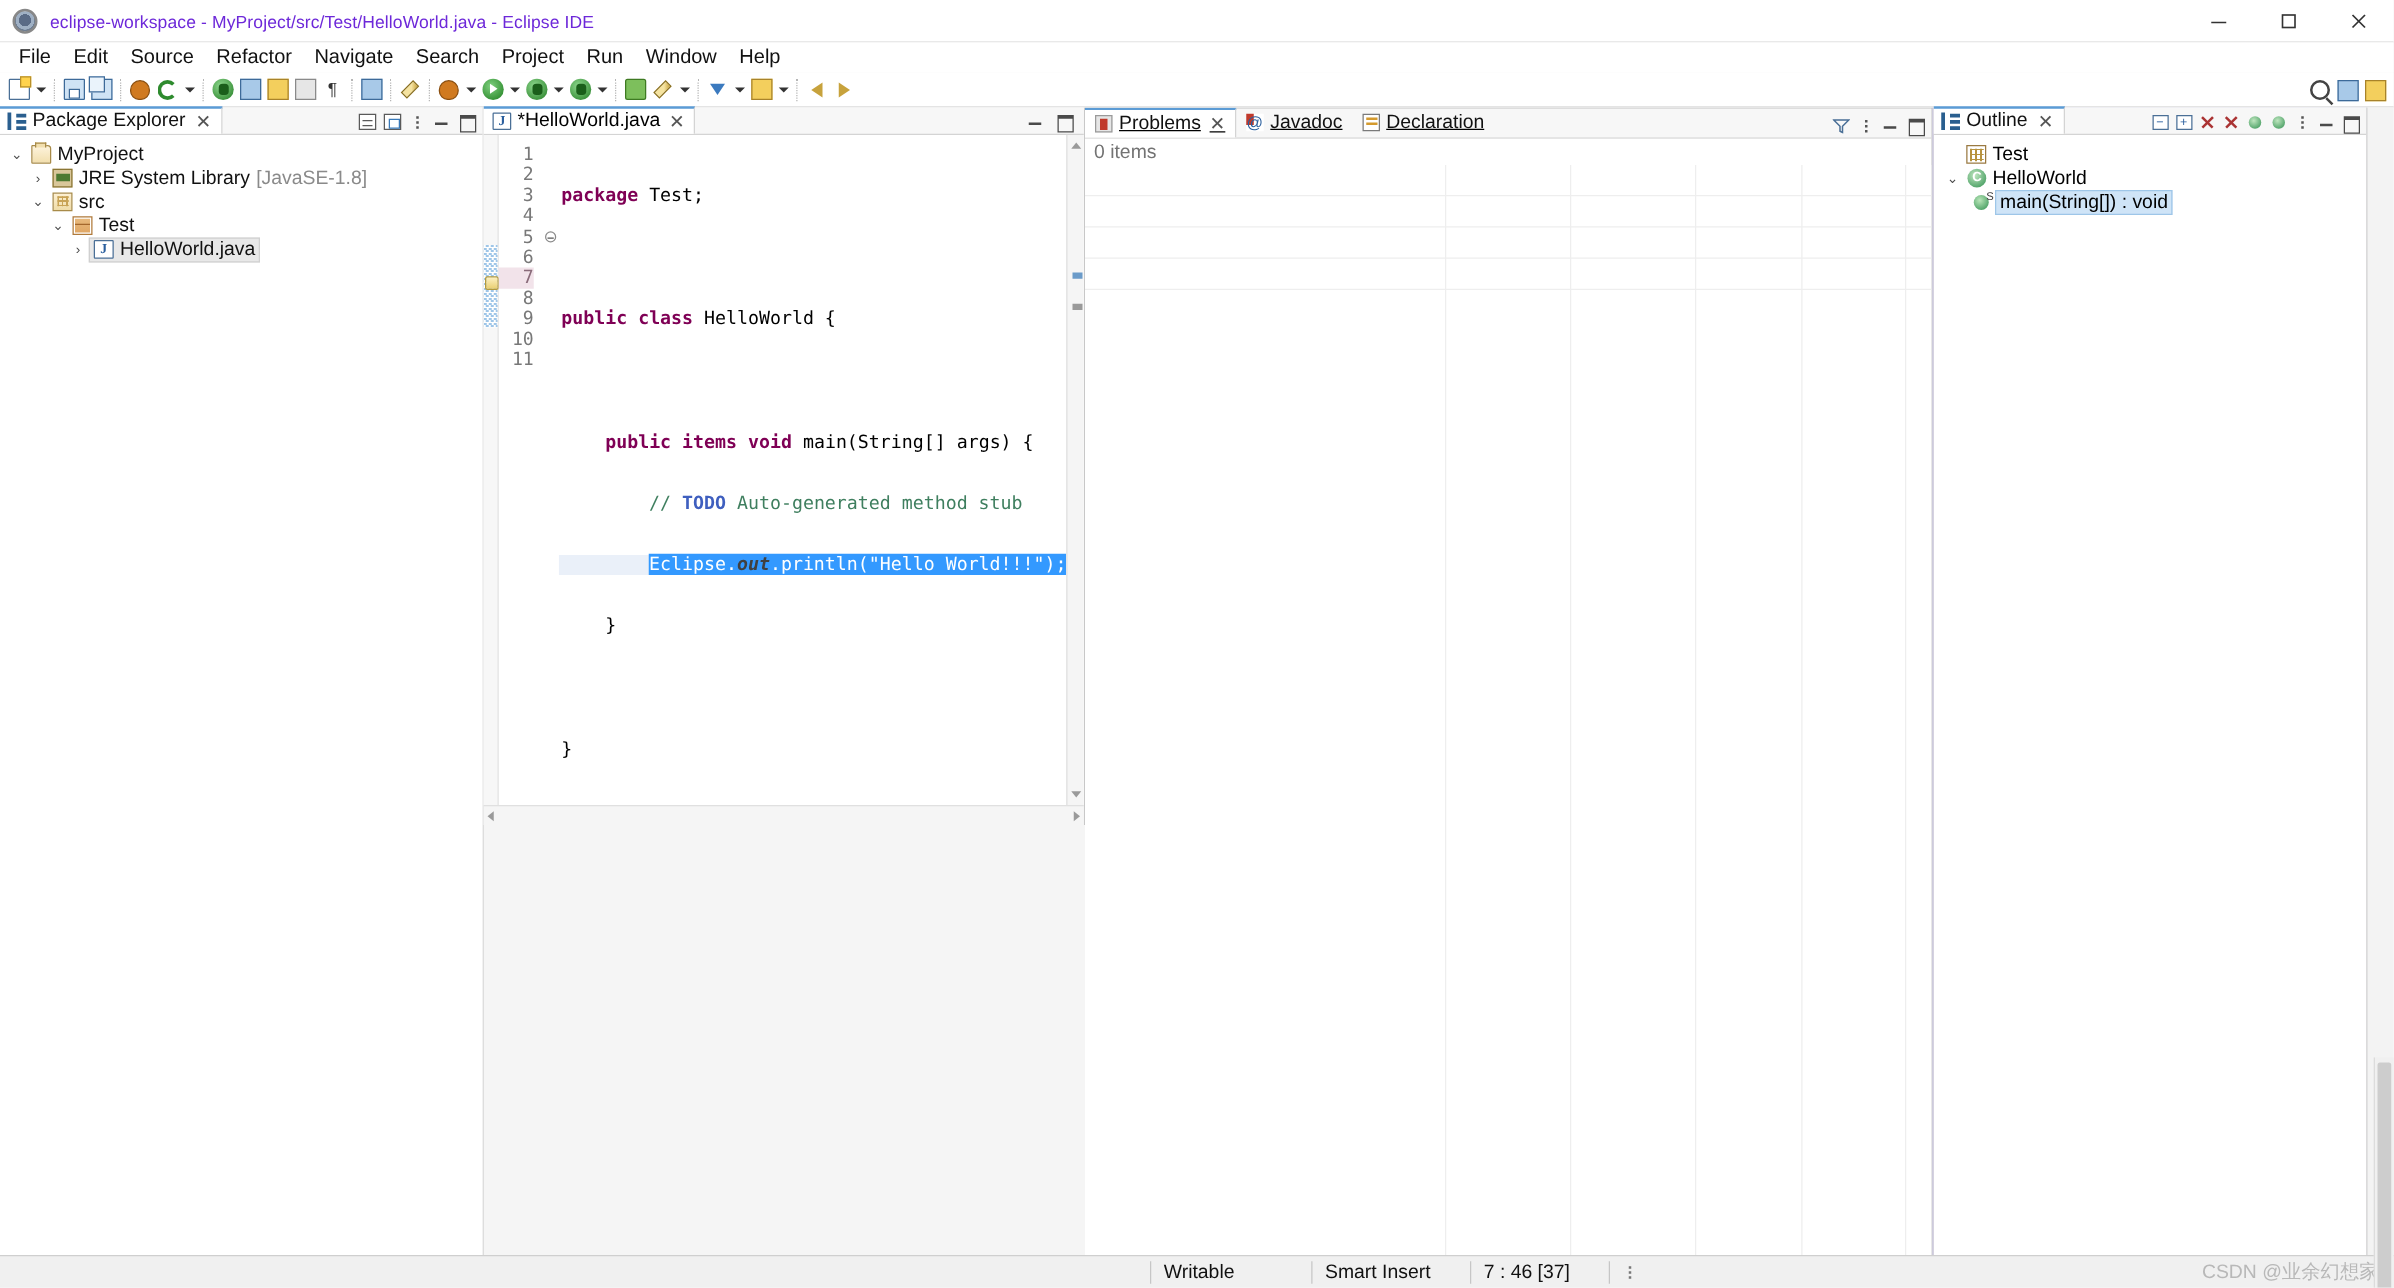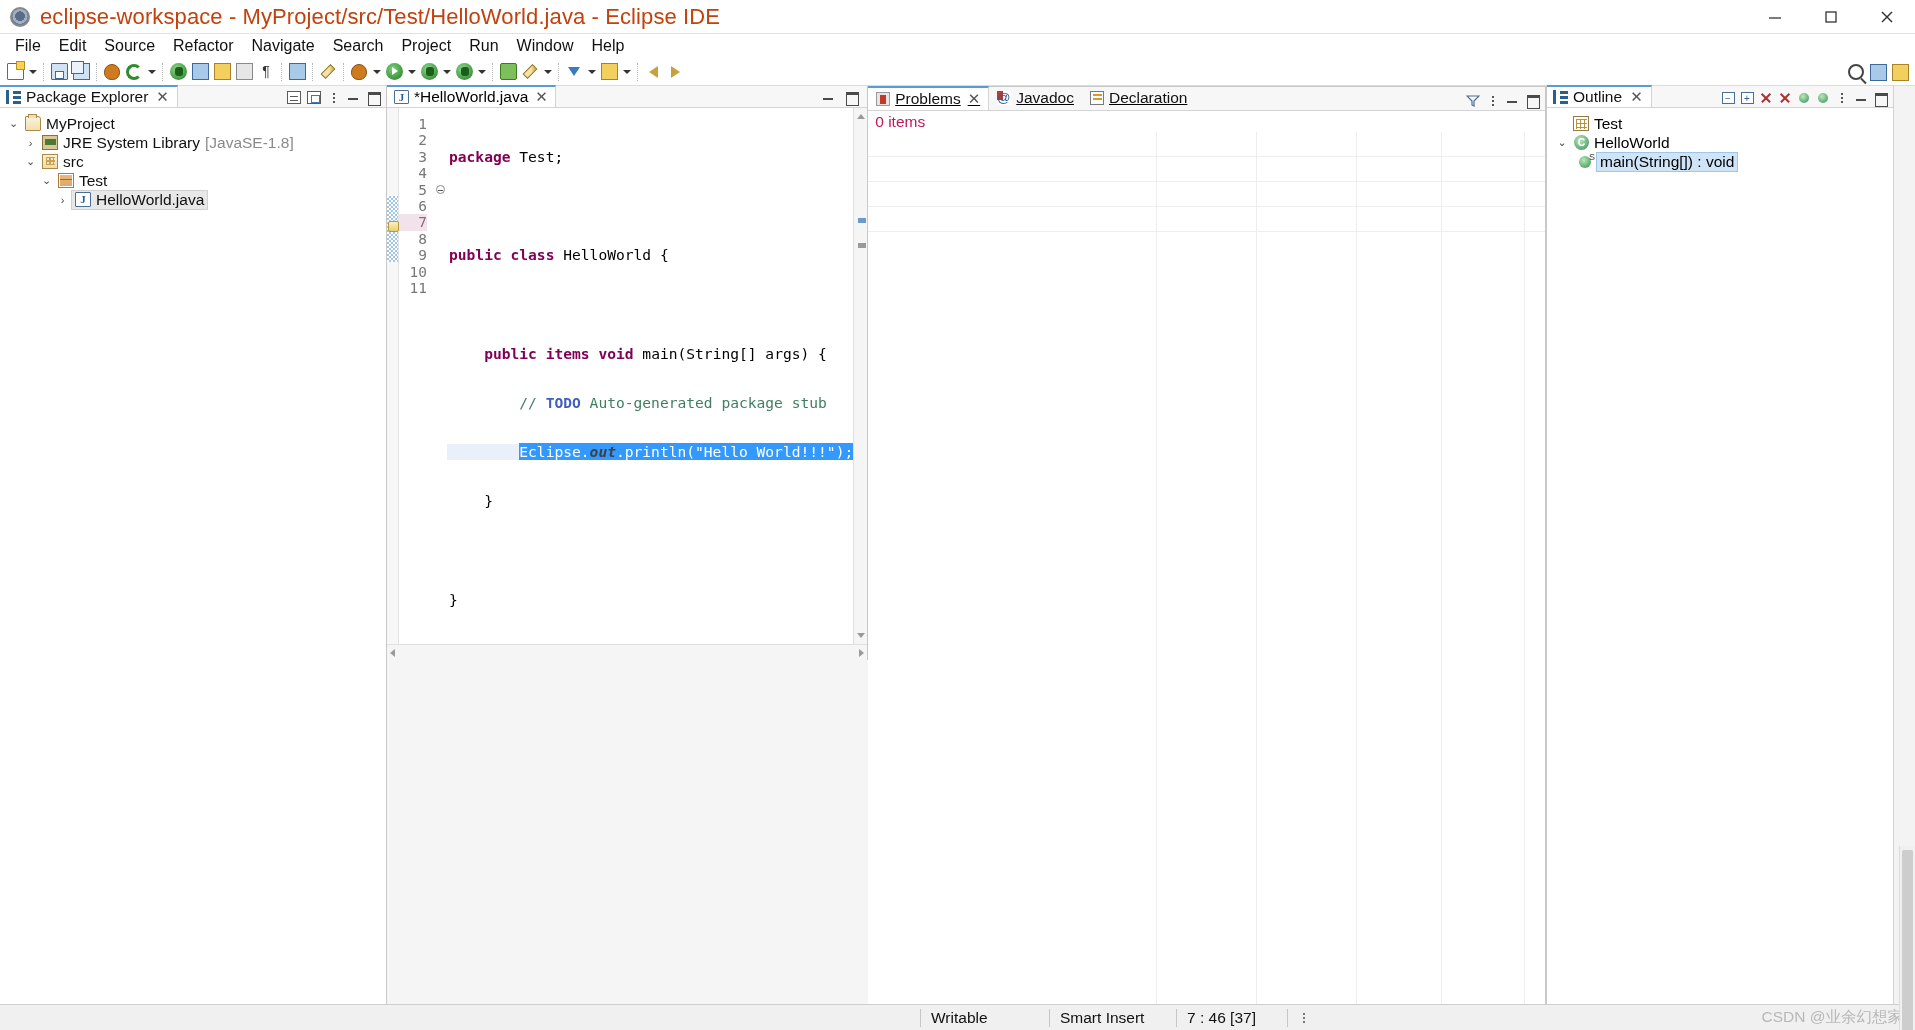--- a/index.html
+++ b/index.html
@@ -17,21 +17,21 @@
   .titlebar {
     height:34px; background:#ffffff; display:flex; align-items:center;
     border-bottom:1px solid #e2e2e2; flex:none;
   }
   .tb-icon { width:22px; height:22px; margin-left:9px; margin-right:9px; position:relative; flex:none; }
   .tb-icon .ring {
     position:absolute; inset:1px; border-radius:50%;
     background:radial-gradient(circle at 50% 45%, #5a6b86 0 40%, #9fb0c4 42% 62%, #6d7d92 64% 100%);
     border:2px solid #888;
   }
-  .tb-title { font-size:22px; color:#c2410c; letter-spacing:0.1px; }
+  .tb-title { font-size:14px; color:#6d28d9; letter-spacing:0.1px; }
   .tb-spacer { flex:1; }
   .winbtn { width:56px; height:33px; display:flex; align-items:center; justify-content:center; color:#333; font-size:16px; }
   .winbtn svg { display:block; }
 
   
   .menubar { height:24px; background:#ffffff; display:flex; align-items:center; padding-left:6px; flex:none; }
   .menu-item { padding:2px 9px; font-size:16px; color:#111; line-height:20px; }
 
   
   .toolbar {
@@ -173,21 +173,21 @@
   .problems { flex:1; display:flex; flex-direction:column; background:#fff; border-top:1px solid #c8c8c8; border-right:1px solid #c8c8c8; min-height:0; }
   .ptabbar { height:24px; background:#f7f7f7; display:flex; align-items:flex-end; border-bottom:1px solid #d4d4d4;text-decoration:underline; }
   .ptab { height:24px; display:flex; align-items:center; gap:5px; padding:0 8px; font-size:15.5px; color:#111; }
   .ptab.active { background:#fff; border-top:2px solid #5b9bd5; border-right:1px solid #d4d4d4; }
   .ptab .closex { color:#555; font-size:15px; margin-left:2px; }
   .ic-prob { width:14px; height:14px; background:#e6e6e6; border:1.2px solid #9a9a9a; position:relative; }
   .ic-prob:after { content:""; position:absolute; left:3px; top:2px; width:6px; height:9px; background:#c0392b; }
   .ic-jdoc:after { content:"@"; position:absolute; inset:0; font-size:13px; color:#2a5f9e; text-align:center; line-height:14px; }
   .ic-decl { width:14px; height:14px; background:#fff; border:1.2px solid #7a7a7a; position:relative; }
   .ic-decl:after { content:""; position:absolute; left:2px; top:2px; width:9px; height:2px; background:#d49a2e; box-shadow:0 4px 0 #d49a2e; }
-  .pitems { height:21px; display:flex; align-items:center; padding-left:7px; font-size:15.5px; color:#be185d; background:#fff; }
+  .pitems { height:21px; display:flex; align-items:center; padding-left:7px; font-size:15.5px; color:#737373; background:#fff; }
   .ptable { flex:1; display:flex; flex-direction:column; min-height:0; background:#fff; }
   .phead { height:25px; display:flex; background:#fff; border-bottom:1px solid #c9c9c9; }
   .phead .pcol { border-right:1px solid #d0d0d0; display:flex; align-items:center; padding-left:7px;
      font-size:15.5px; color:#111; position:relative; background:linear-gradient(#fff,#fafafa); }
   .phead .pcol .sortmark { position:absolute; left:50%; top:3px; transform:translateX(-50%); font-size:11px; color:#777; }
   .pbody { flex:1; position:relative; background:#fff; }
   .prow-line { position:absolute; left:0; right:0; height:1px; background:#eeeeee; }
   .pvline { position:absolute; top:0; bottom:0; width:1px; background:#eeeeee; }
 
   
@@ -520,21 +520,21 @@
               <div class="fl"></div>
               <div class="fl"></div>
           </div>
 
           <div class="codebox">
             <div class="cline"><span class="kw">package</span><span> Test;</span></div>
             <div class="cline"></div>
             <div class="cline"><span class="kw">public</span><span> </span><span class="kw">class</span><span> HelloWorld {</span></div>
             <div class="cline"></div>
             <div class="cline"><span>    </span><span class="kw">public</span><span> </span><span class="kw">items</span><span> </span><span class="kw">void</span><span> main(String[] args) {</span></div>
-            <div class="cline"><span>        </span><span class="cmt">// </span><span class="tdo">TODO</span><span class="cmt"> Auto-generated package stub</span></div>
+            <div class="cline"><span>        </span><span class="cmt">// </span><span class="tdo">TODO</span><span class="cmt"> Auto-generated method stub</span></div>
             <div class="cline curr"><span>        </span><span class="selhl"><span>Eclipse.</span><span class="fld">out</span><span>.println(</span><span class="str">"Hello World!!!"</span><span>);</span></span></div>
             <div class="cline"><span>    }</span></div>
             <div class="cline"></div>
             <div class="cline"><span>}</span></div>
             <div class="cline"></div>
           </div>
 
           <div class="ed-scroll-v">
             <div class="arrowu"></div>
             <div style="position:absolute;right:1px;top:110px;width:8px;height:5px;background:#6b9bc9;"></div>

